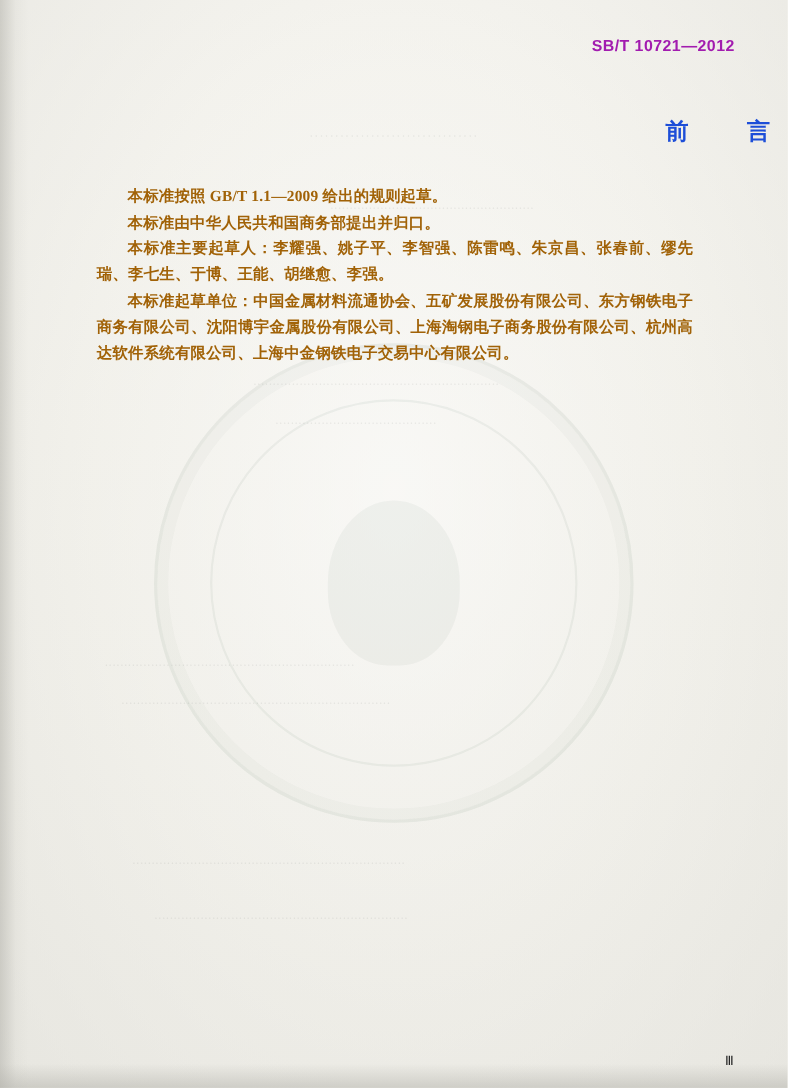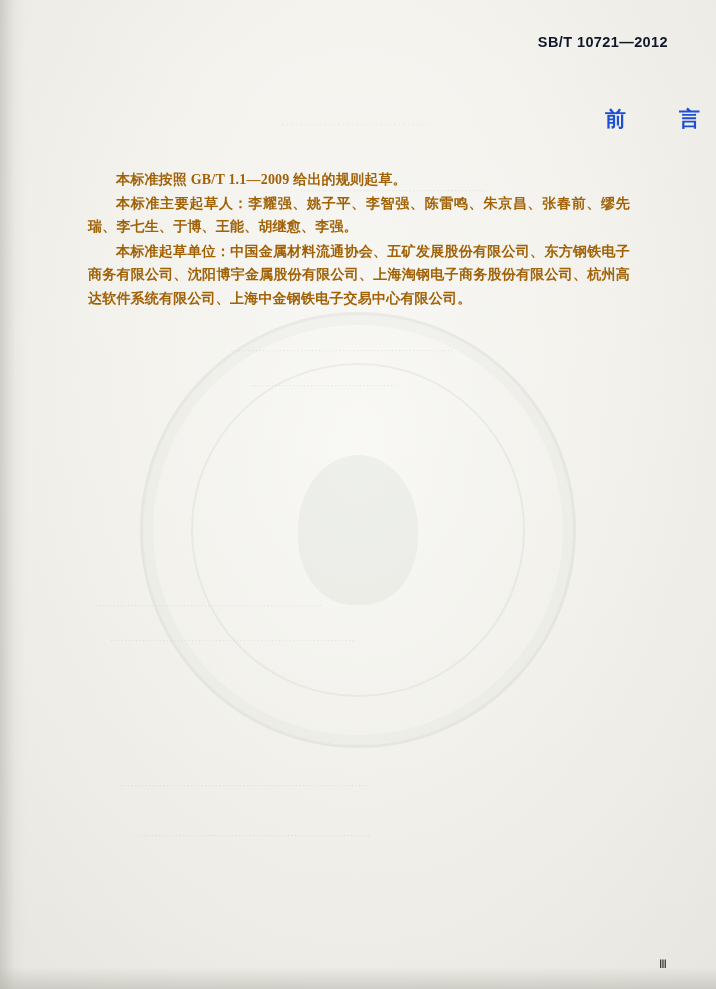--- a/index.html
+++ b/index.html
@@ -80,21 +80,21 @@
     inset: 0;
   }
   .header {
     position: absolute;
     top: 34px;
     right: 48px;
     font-family: "Liberation Sans", sans-serif;
     font-weight: bold;
     font-size: 14.5px;
     letter-spacing: 0.4px;
-    color: #0f172a;
+    color: #a21caf;
   }
   .title {
     position: absolute;
     top: 105px;
     left: 0; right: 0;
     text-align: right;
     font-family: "Liberation Sans", sans-serif;
     font-weight: bold;
     font-size: 21px;
     letter-spacing: 16px;
@@ -153,20 +153,21 @@
 <div class="ghost-line" style="top:830px; left:140px;">··································································</div>
 
 <div class="content">
 
   <div class="header">SB/T 10721—2012</div>
 
   <div class="title">前　言</div>
 
   <div class="body-block">
     <p class="para tight">本标准按照 GB/T 1.1—2009 给出的规则起草。</p>
+    <p class="para tight">本标准由中华人民共和国商务部提出并归口。</p>
     <p class="para">本标准主要起草人：李耀强、姚子平、李智强、陈雷鸣、朱京昌、张春前、缪先瑞、李七生、于博、王能、胡继愈、李强。</p>
     <p class="para">本标准起草单位：中国金属材料流通协会、五矿发展股份有限公司、东方钢铁电子商务有限公司、沈阳博宇金属股份有限公司、上海淘钢电子商务股份有限公司、杭州高达软件系统有限公司、上海中金钢铁电子交易中心有限公司。</p>
   </div>
 
   <div class="footer">Ⅲ</div>
 </div>
 
 <div class="edge-left"></div>
 <div class="edge-bottom"></div>
 

